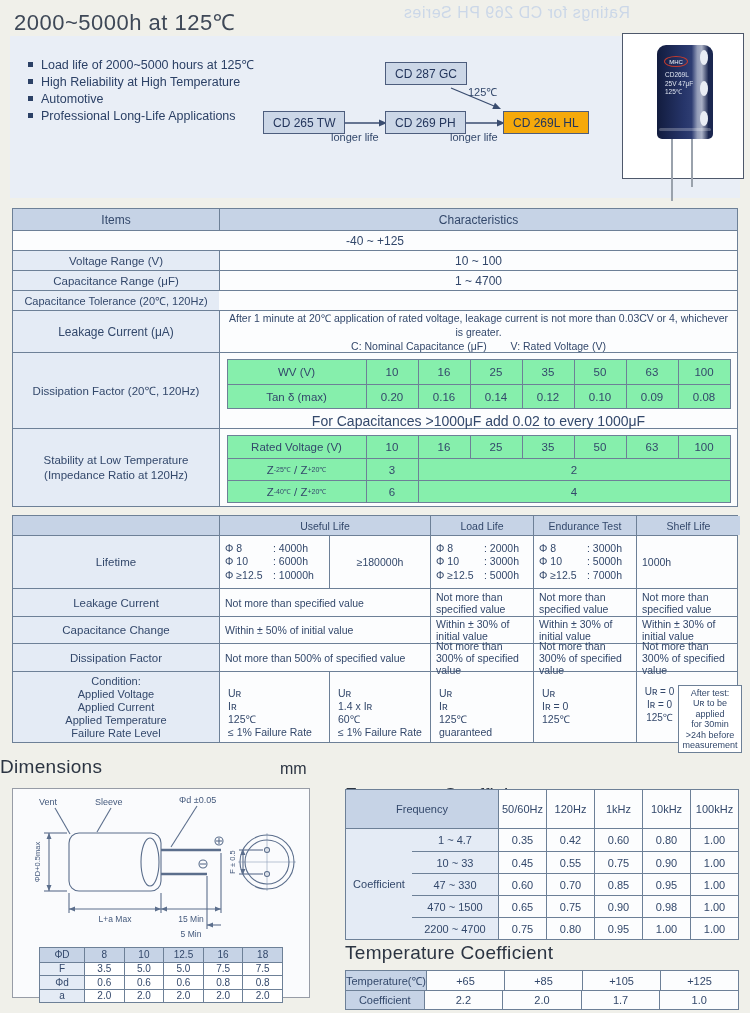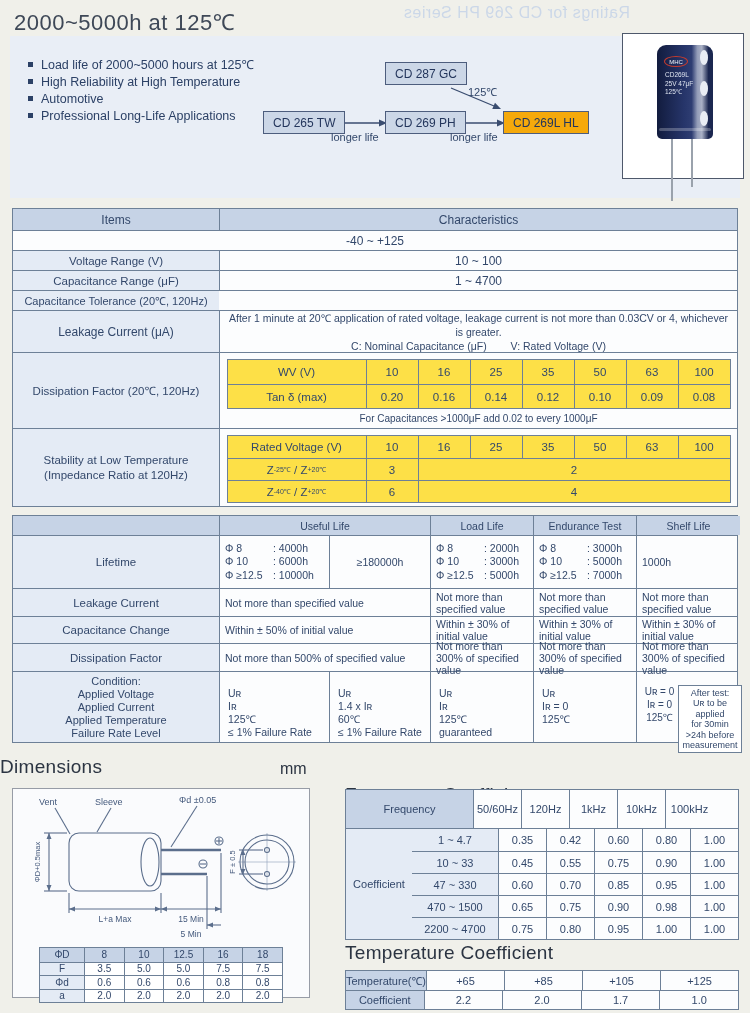--- a/index.html
+++ b/index.html
@@ -44,27 +44,27 @@
   .row:first-child{border-top:none;}
   .c{display:flex;align-items:center;justify-content:center;text-align:center;border-left:1px solid var(--bd);}
   .c:first-child{border-left:none;}
   .lblc{background:var(--lbl);}
   .hdrc{background:var(--hdr);}
 
   
   #t1{left:12px;top:208px;width:726px;}
   #t1 .labelcol{width:206px;flex:0 0 auto;}
   #t1 .valcol{flex:1;}
-  .mini{display:flex;flex-direction:column;border:1px solid var(--bd);background:#fde047;}
+  .mini{display:flex;flex-direction:column;border:1px solid var(--bd);background:#86efac;}
   .mini .mrow{display:flex;border-top:1px solid var(--bd);}
   .mini .mrow:first-child{border-top:none;}
   .mini .mc{width:52px;display:flex;align-items:center;justify-content:center;border-left:1px solid var(--bd);font-size:11.5px;}
   .mini .mlab{width:138px;border-left:none;}
   .subz{font-size:7px;}
-  .note-line{font-size:10px;margin-top:4px;text-align:left;}
+  .note-line{font-size:14px;margin-top:4px;text-align:left;}
 
   
   #t2{left:12px;top:515px;width:726px;font-size:10.5px;}
   .t2l{width:206px;flex:0 0 auto;}
   .w-ua{width:110px;flex:0 0 auto;}
   .w-ub{width:101px;flex:0 0 auto;}
   .w-u{width:211px;flex:0 0 auto;}
   .w-s{width:103px;flex:0 0 auto;}
   .w-s2{width:104px;flex:0 0 auto;}
   .leftcell{justify-content:flex-start;text-align:left;padding:3px 5px;}
@@ -78,21 +78,21 @@
   .sec-head{position:absolute;font-size:19px;font-weight:400;color:#2b3442;letter-spacing:.3px;}
   .unit{position:absolute;font-size:16px;color:#2b3442;}
   #dimbox{position:absolute;left:12px;top:788px;width:298px;height:210px;background:#fafbfd;border:1px solid #979ca6;}
   #dimtbl{margin:2px auto 0;width:244px;border:1px solid var(--bd);font-size:10px;background:#fff;}
   #dimtbl .row{height:13.5px;}
   #dimtbl .c{flex:1;}
   #dimtbl .dl{width:44px;flex:0 0 auto;}
 
   #freqtbl{left:345px;top:789px;width:394px;font-size:11px;}
   .fh{height:38px;}
-  .f-grouphead{width:127px;flex:0 0 auto;}
+  .f-grouphead{width:152px;flex:0 0 auto;}
   .f-vh{width:48px;flex:0 0 auto;}
   .f-group{width:66px;flex:0 0 auto;display:flex;align-items:center;justify-content:center;background:var(--lbl);border-left:none;}
   .f-rows{flex:1;display:flex;flex-direction:column;}
   .f-row{display:flex;border-top:1px solid var(--bd);height:22px;}
   .f-range{width:86px;flex:0 0 auto;}
   #temptbl{left:345px;top:970px;width:394px;font-size:11px;}
   #temptbl .row{height:19px;}
   #temptbl .tl{width:150px;flex:0 0 auto;}
   #temptbl .c{flex:1;}
 

